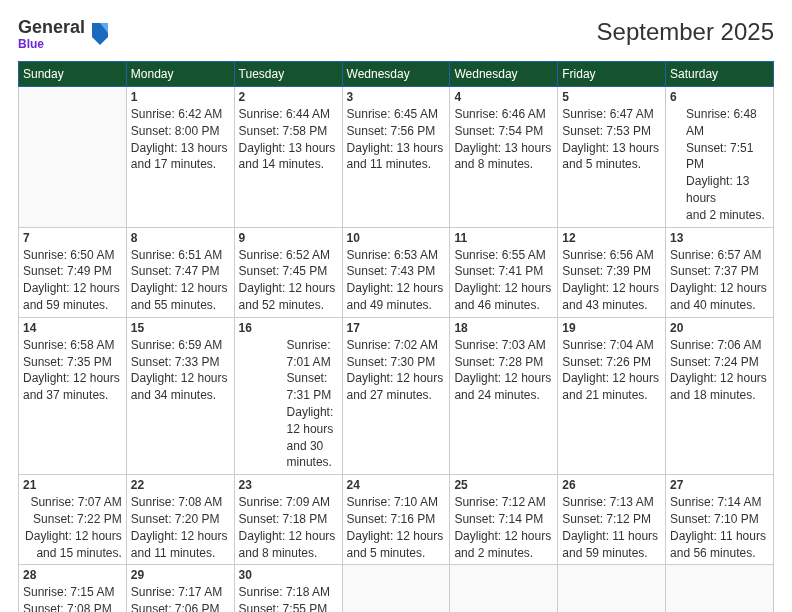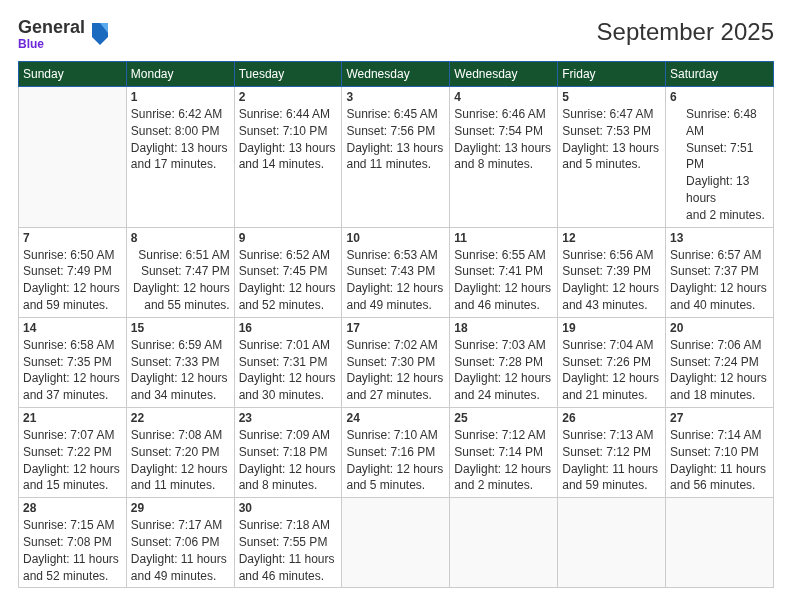--- a/index.html
+++ b/index.html
@@ -137,21 +137,21 @@
           <td>
             <span class="day-number">1</span>
             <div class="day-info" style="white-space: pre-line;">Sunrise: 6:42 AM
 Sunset: 8:00 PM
 Daylight: 13 hours
 and 17 minutes.</div>
           </td>
           <td>
             <span class="day-number">2</span>
             <div class="day-info" style="white-space: pre-line;">Sunrise: 6:44 AM
-Sunset: 7:10 PM
+Sunset: 7:58 PM
 Daylight: 13 hours
 and 14 minutes.</div>
           </td>
           <td>
             <span class="day-number">3</span>
             <div class="day-info" style="white-space: pre-line;">Sunrise: 6:45 AM
 Sunset: 7:56 PM
 Daylight: 13 hours
 and 11 minutes.</div>
           </td>
@@ -180,21 +180,21 @@
         <tr>
           <td>
             <span class="day-number">7</span>
             <div class="day-info" style="white-space: pre-line;">Sunrise: 6:50 AM
 Sunset: 7:49 PM
 Daylight: 12 hours
 and 59 minutes.</div>
           </td>
           <td>
             <span class="day-number">8</span>
-            <div class="day-info" style="white-space: pre-line; text-align: right;">Sunrise: 6:51 AM
+            <div class="day-info" style="white-space: pre-line;">Sunrise: 6:51 AM
 Sunset: 7:47 PM
 Daylight: 12 hours
 and 55 minutes.</div>
           </td>
           <td>
             <span class="day-number">9</span>
             <div class="day-info" style="white-space: pre-line;">Sunrise: 6:52 AM
 Sunset: 7:45 PM
 Daylight: 12 hours
 and 52 minutes.</div>
@@ -238,21 +238,21 @@
           </td>
           <td>
             <span class="day-number">15</span>
             <div class="day-info" style="white-space: pre-line;">Sunrise: 6:59 AM
 Sunset: 7:33 PM
 Daylight: 12 hours
 and 34 minutes.</div>
           </td>
           <td>
             <span class="day-number">16</span>
-            <div class="day-info" style="white-space: pre-line;">Sunrise: 7:01 AM
+            <div class="day-info" style="white-space: pre-line; margin-left: 48px;">Sunrise: 7:01 AM
 Sunset: 7:31 PM
 Daylight: 12 hours
 and 30 minutes.</div>
           </td>
           <td>
             <span class="day-number">17</span>
             <div class="day-info" style="white-space: pre-line;">Sunrise: 7:02 AM
 Sunset: 7:30 PM
 Daylight: 12 hours
 and 27 minutes.</div>
@@ -275,21 +275,21 @@
             <span class="day-number">20</span>
             <div class="day-info" style="white-space: pre-line;">Sunrise: 7:06 AM
 Sunset: 7:24 PM
 Daylight: 12 hours
 and 18 minutes.</div>
           </td>
         </tr>
         <tr>
           <td>
             <span class="day-number">21</span>
-            <div class="day-info" style="white-space: pre-line;">Sunrise: 7:07 AM
+            <div class="day-info" style="white-space: pre-line; text-align: right;">Sunrise: 7:07 AM
 Sunset: 7:22 PM
 Daylight: 12 hours
 and 15 minutes.</div>
           </td>
           <td>
             <span class="day-number">22</span>
             <div class="day-info" style="white-space: pre-line;">Sunrise: 7:08 AM
 Sunset: 7:20 PM
 Daylight: 12 hours
 and 11 minutes.</div>

